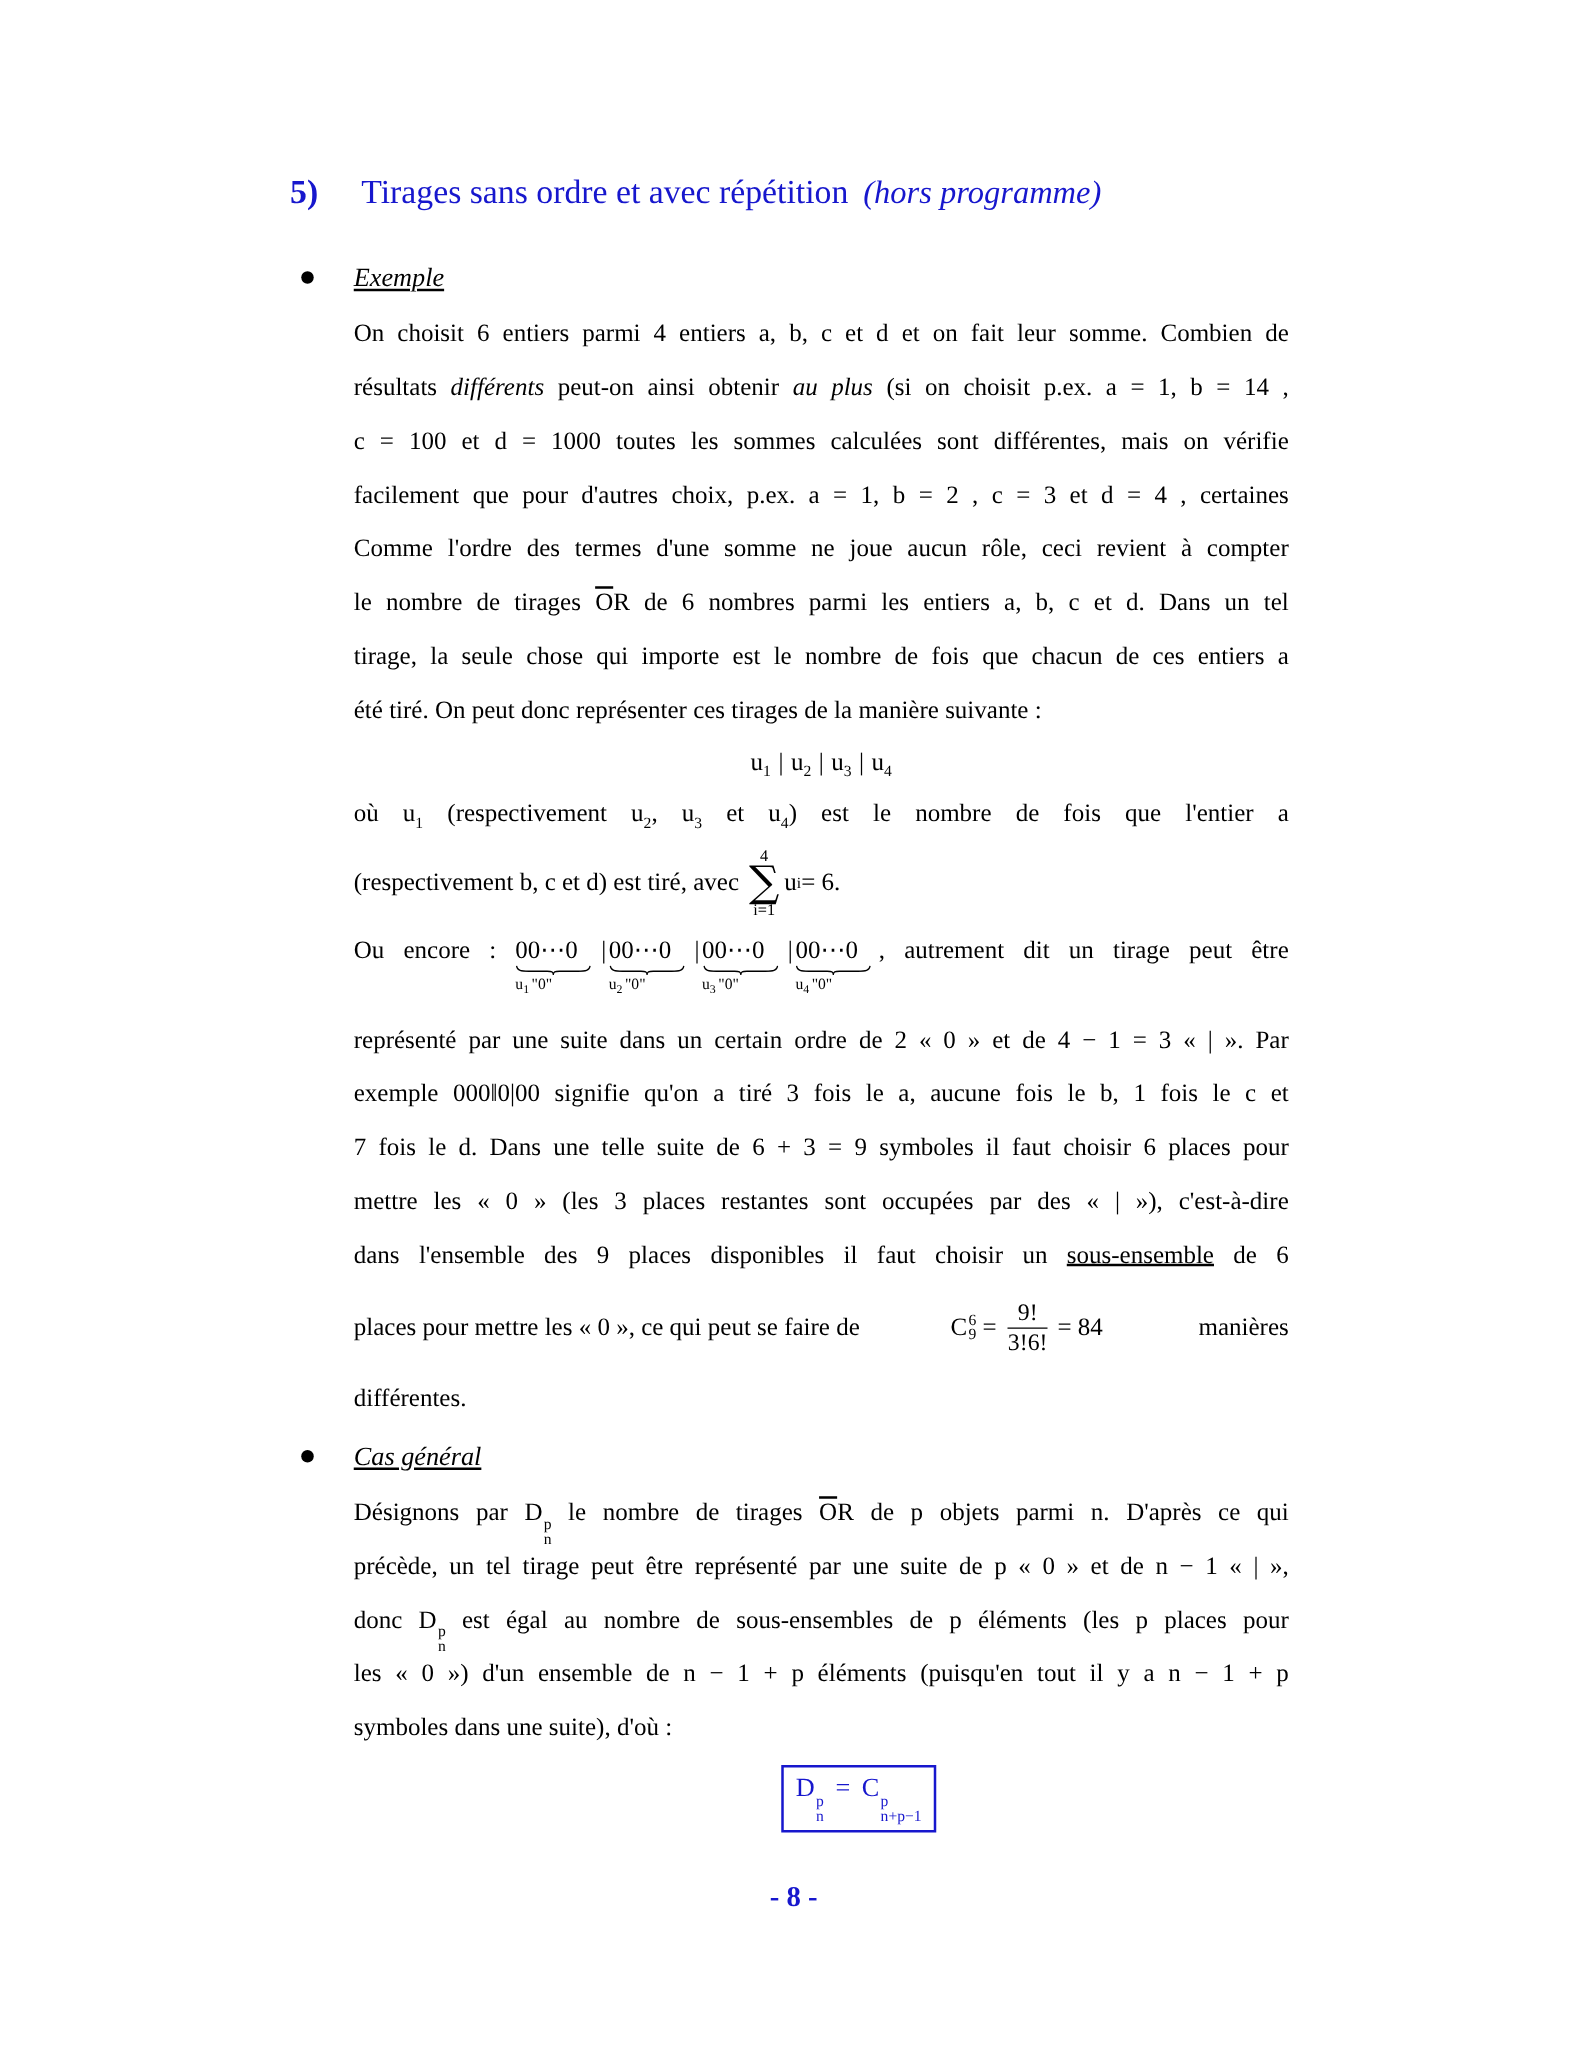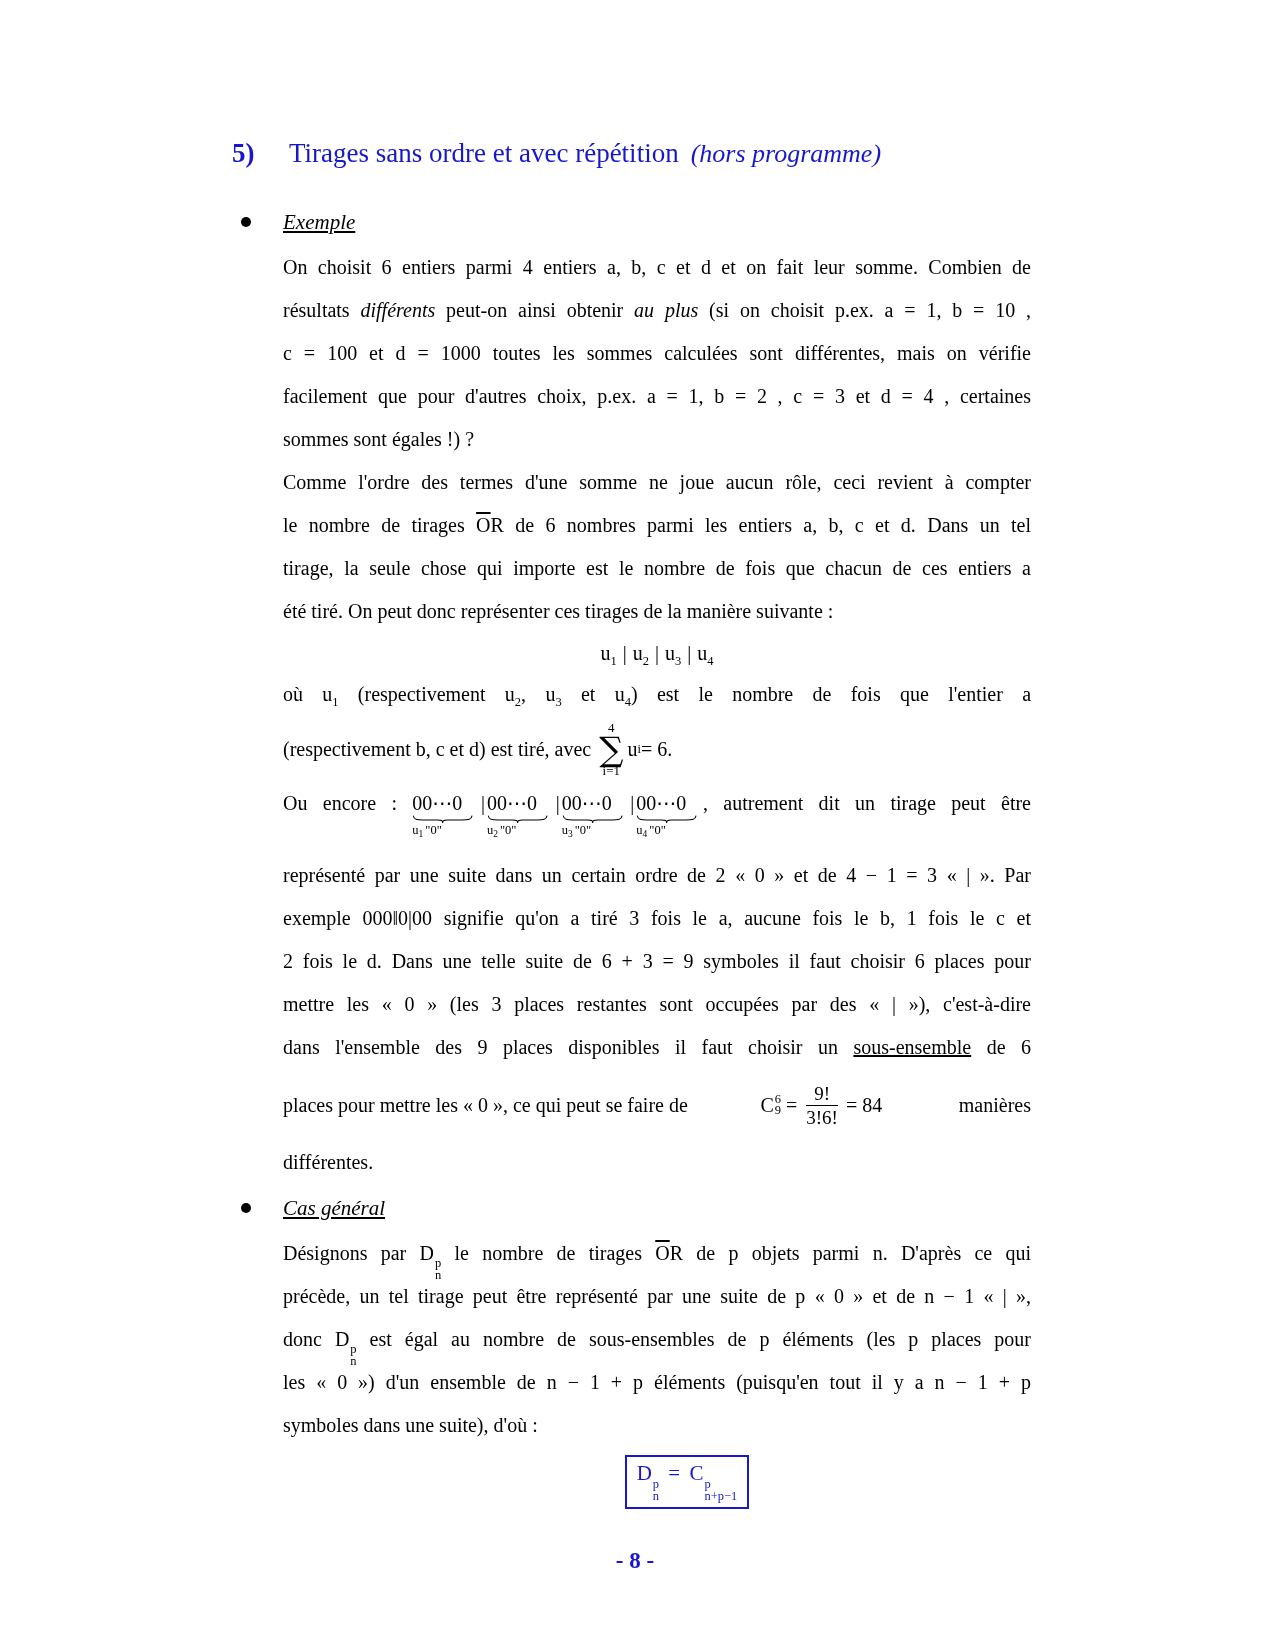--- a/index.html
+++ b/index.html
@@ -77,24 +77,23 @@
       <span class="title-main">Tirages sans ordre et avec répétition</span>
       <span class="title-aside">(hors programme)</span>
     </div>
 
     <div class="bullet-row first">
       <span class="dot"></span>
       <span class="blabel">Exemple</span>
     </div>
 
     <div class="line just"><span>On choisit 6 entiers parmi 4 entiers a, b, c et d et on fait leur somme. Combien de</span></div>
-    <div class="line just"><span>résultats </span><span class="it">différents</span><span> peut-on ainsi obtenir </span><span class="it">au plus</span><span> (si on choisit p.ex. a = 1, b = 10 ,</span></div>
+    <div class="line just"><span>résultats </span><span class="it">différents</span><span> peut-on ainsi obtenir </span><span class="it">au plus</span><span> (si on choisit p.ex. a = 1, b = 14 ,</span></div>
     <div class="line just"><span>c = 100 et d = 1000 toutes les sommes calculées sont différentes, mais on vérifie</span></div>
     <div class="line just"><span>facilement que pour d'autres choix, p.ex. a = 1, b = 2 , c = 3 et d = 4 , certaines</span></div>
-    <div class="line"><span>sommes sont égales !) ?</span></div>
 
     <div class="line just"><span>Comme l'ordre des termes d'une somme ne joue aucun rôle, ceci revient à compter</span></div>
     <div class="line just"><span>le nombre de tirages </span><span class="ovl">O</span><span>R</span><span> de 6 nombres parmi les entiers a, b, c et d. Dans un tel</span></div>
     <div class="line just"><span>tirage, la seule chose qui importe est le nombre de fois que chacun de ces entiers a</span></div>
     <div class="line"><span>été tiré. On peut donc représenter ces tirages de la manière suivante :</span></div>
 
     <div class="formula-u">
       <span>u</span><sub class="s">1</sub><span class="sep">|</span><span>u</span><sub class="s">2</sub><span class="sep">|</span><span>u</span><sub class="s">3</sub><span class="sep">|</span><span>u</span><sub class="s">4</sub>
     </div>
 
@@ -135,21 +134,21 @@
           <span class="ubz">00⋯0</span>
           <svg class="ubrace" viewBox="0 0 100 12" preserveAspectRatio="none">
             <path d="M2,1 C3,7 8,7.5 18,7.5 L42,7.5 C48,7.5 50,8 50,12 C50,8 52,7.5 58,7.5 L82,7.5 C92,7.5 97,7 98,1" fill="none" stroke="#000" stroke-width="1.6"></path>
           </svg>
           <span class="ublabel"><span>u</span><span class="lsub">4</span><span class="lq">"0"</span></span>
         </span><span>, autrement dit un tirage peut être</span>
     </div>
 
     <div class="line just"><span>représenté par une suite dans un certain ordre de 2 « 0 » et de </span><span>4 − 1 = 3</span><span> « | ». Par</span></div>
     <div class="line just"><span>exemple </span><span>000‖0|00</span><span> signifie qu'on a tiré 3 fois le a, aucune fois le b, 1 fois le c et</span></div>
-    <div class="line just"><span>2 fois le d. Dans une telle suite de </span><span>6 + 3 = 9</span><span> symboles il faut choisir 6 places pour</span></div>
+    <div class="line just"><span>7 fois le d. Dans une telle suite de </span><span>6 + 3 = 9</span><span> symboles il faut choisir 6 places pour</span></div>
     <div class="line just"><span>mettre les « 0 » (les 3 places restantes sont occupées par des « | »), c'est-à-dire</span></div>
     <div class="line just"><span>dans l'ensemble des 9 places disponibles il faut choisir un </span><span class="ul">sous-ensemble</span><span> de 6</span></div>
 
     <div class="frac-line">
       <span>places pour mettre les « 0 », ce qui peut se faire de</span>
       <span class="mrow">
         <span>C</span>
         <span class="stack">
             <span>6</span>
             <span>9</span>

